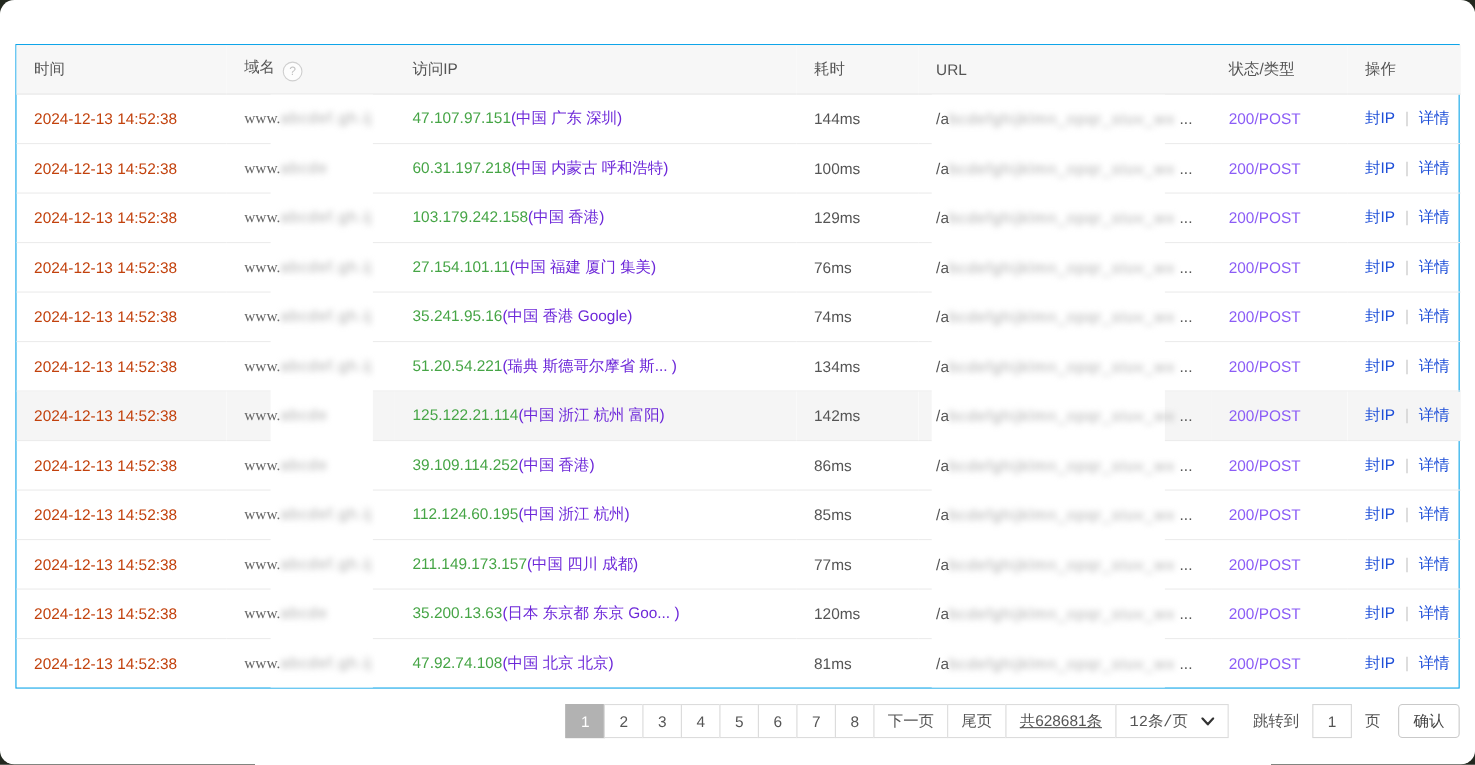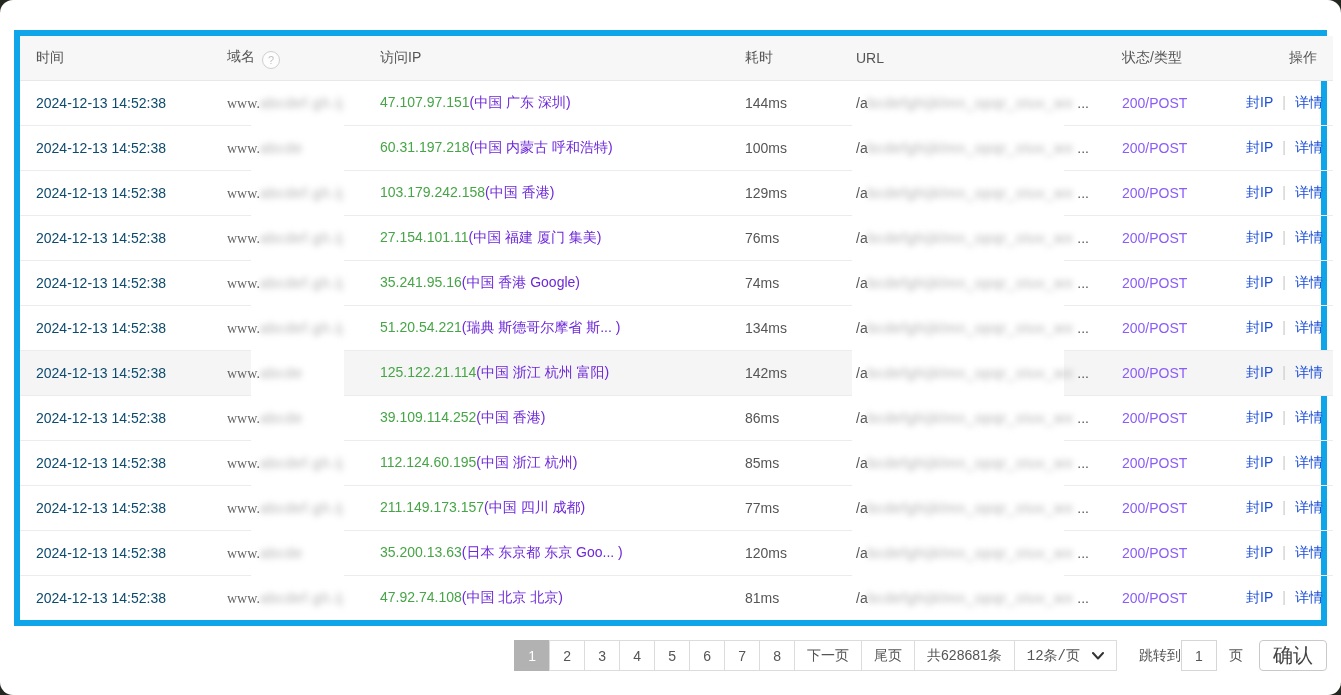--- a/index.html
+++ b/index.html
@@ -1,27 +1,27 @@
 <!DOCTYPE html>
 <html><head>
 <meta charset="utf-8">
 <style>
   html,body{margin:0;padding:0;background:#22281f;font-family:"Liberation Sans","DejaVu Sans",sans-serif;}
   .page{width:1341px;height:695px;background:#ffffff;border-radius:13px;overflow:hidden;box-sizing:border-box;position:relative;}
   
-  .table-wrap{position:relative;margin:30px 14px 0 14px;border:6px solid #0ea5e9;background:#fff;}
+  .table-wrap{position:relative;margin:40px 14px 0 14px;border:1px solid #0ea5e9;background:#fff;}
   table{width:100%;border-collapse:collapse;table-layout:fixed;font-size:14px;color:#555;}
   thead th{background:#f7f7f7;height:44px;font-weight:400;text-align:left;padding:0 0 0 16px;color:#555;
            border-bottom:1px solid #e8e8e8;white-space:nowrap;}
   tbody td{height:44px;border-bottom:1px solid #ececec;padding:0 0 0 16px;white-space:nowrap;overflow:hidden;}
   tbody tr:last-child td{border-bottom:none;}
   tbody tr.hover td{background:#f5f5f5;}
-  th.col-action,td.col-action{text-align:right;padding-right:16px;}
+  th.col-action,td.col-action{padding-right:16px;}
   td span,td a{position:relative;z-index:6;}
-  .time-cell{color:#0c4a6e;}
+  .time-cell{color:#c2410c;}
   .domain-prefix{color:#666;font-family:Liberation Serif, serif;}
   .masked{color:#adadad;filter:blur(3px);user-select:none;letter-spacing:1px;}
   .ip-link{color:#46a546;text-decoration:none;cursor:pointer;}
   .loc-text{color:#6d28d9;}
   .url-prefix,.url-suffix{color:#555;}
   .status-text{color:#8b5cf6;}
   .action-link{color:#1d4ed8;text-decoration:none;cursor:pointer;}
   .action-sep{color:#cccccc;margin:0 9px;}
   .help-icon{display:inline-flex;align-items:center;justify-content:center;width:16px;height:16px;
              border:1px solid #cfcfcf;border-radius:50%;color:#c2c2c2;font-size:11px;margin-left:7px;
@@ -31,29 +31,29 @@
   .band-domain{left:231px;width:93px;}
   .band-url{left:832px;width:212px;}
   
   .pagination{display:flex;align-items:center;justify-content:flex-end;margin:14px 14px 0 14px;font-size:14px;color:#555;}
   .pager-group{display:flex;list-style:none;margin:0;padding:0;}
   .pager-group li{display:flex;align-items:center;justify-content:center;height:31px;box-sizing:border-box;
                   border:1px solid #dcdcdc;margin-left:-1px;background:#fff;cursor:pointer;padding:0 12px;}
   .pager-group li:first-child{margin-left:0;}
   .pager-group li.page-num{width:36px;padding:0;}
   .pager-group li.active{background:#b2b2b2;border-color:#b2b2b2;color:#fff;}
-  .pager-group li.total{cursor:default;}
+  .pager-group li.total{cursor:default;text-decoration:underline;}
   .size-select{gap:8px;font-family:Liberation Mono, monospace;}
   .chevron{width:12px;height:8px;margin-left:4px;}
-  .jump-label{margin-left:22px;}
+  .jump-label{margin-left:22px;margin-right:12px;}
   .jump-input{width:36px;height:31px;box-sizing:border-box;border:1px solid #d6d6d6;text-align:center;
               font-size:14px;color:#555;font-family:inherit;}
   .page-unit{margin:0 16px 0 12px;}
   .confirm-btn{height:31px;padding:0 13px;border:1px solid #c9c9c9;border-radius:4px;background:#fff;
-               font-size:20px;color:#444;cursor:pointer;font-family:inherit;}
+               font-size:14px;color:#444;cursor:pointer;font-family:inherit;}
 </style>
 </head>
 <body>
 
 <div class="page">
 
   <div class="table-wrap">
     <table>
       <colgroup>
         <col style="width:191px">

